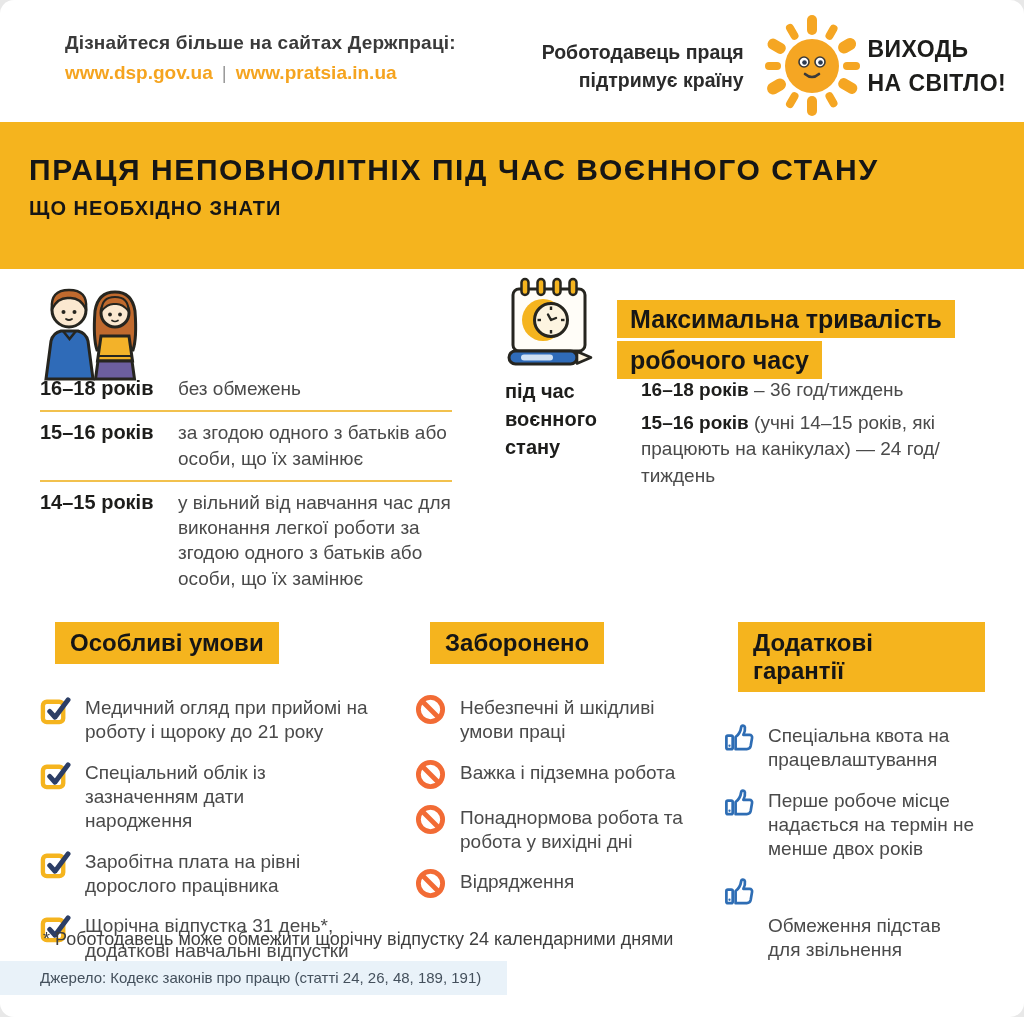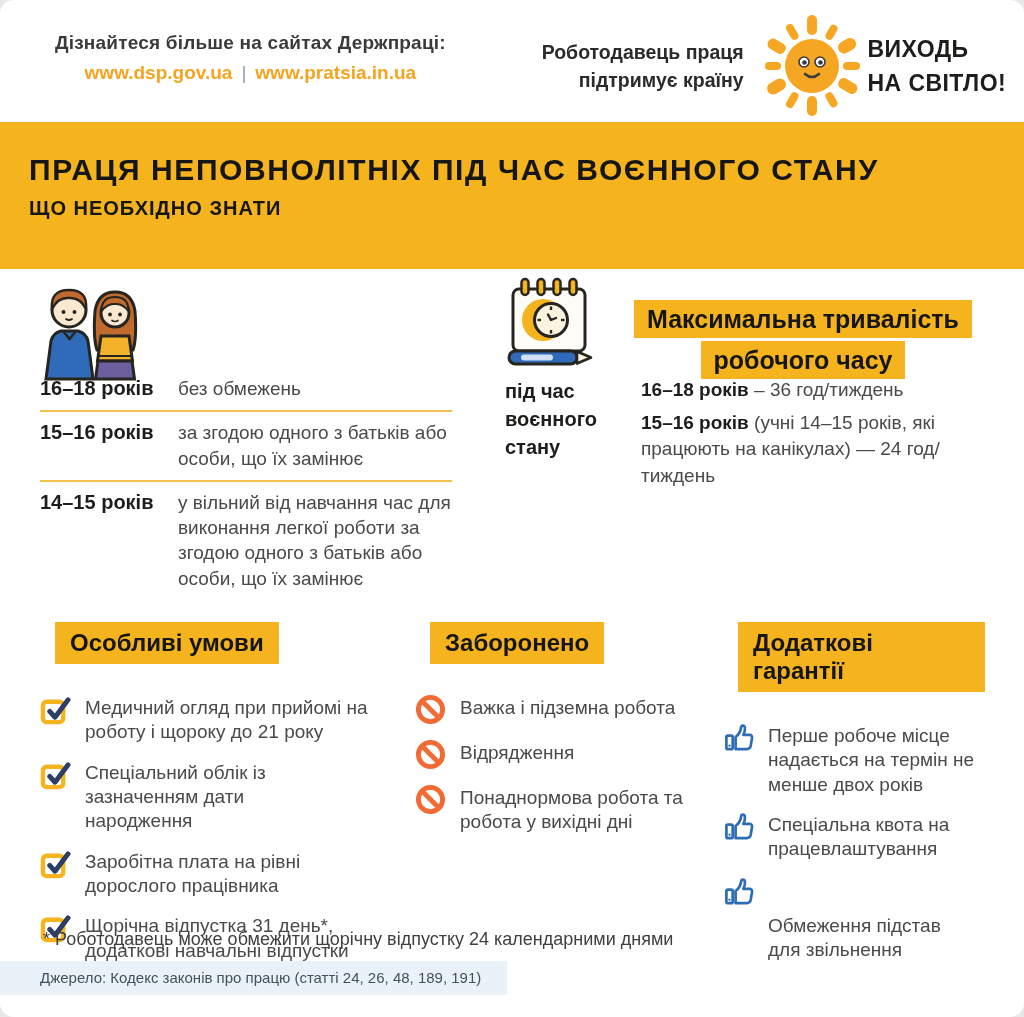--- a/index.html
+++ b/index.html
@@ -2,21 +2,21 @@
 <html><head>
 <meta charset="utf-8">
 <style>
   * { margin:0; padding:0; box-sizing:border-box; }
   body { background:#e8e8e8; font-family:"Liberation Sans", sans-serif; }
   .canvas{
     position:relative; width:1024px; height:1017px; background:#ffffff;
     margin:0 auto; overflow:hidden; border-radius:14px;
   }
   
-  .header-left{ position:absolute; left:55px; top:32px;text-align:center; }
+  .header-left{ position:absolute; left:65px; top:32px; }
   .hdr-info{ font-size:19px; font-weight:700; color:#3a3a3a; letter-spacing:.2px; }
   .hdr-links{ margin-top:8px; font-size:19px; font-weight:800; color:#f5a41f; }
   .hdr-links a{ color:#f5a41f; text-decoration:none; }
   .hdr-sep{ color:#9a9a9a; font-weight:400; padding:0 9px; }
   .header-right{ position:absolute; right:18px; top:14px; display:flex; align-items:center; }
   .slogan{ text-align:right; font-size:19.5px; font-weight:800; color:#2b2b2b; line-height:1.45; }
   .sun{ margin:0 4px 0 16px; }
   .brand{ font-size:23px; font-weight:800; color:#1d1d1b; line-height:1.5; letter-spacing:.4px; white-space:nowrap; }
   
   .banner{ position:absolute; left:0; top:122px; width:1024px; height:147px;
@@ -31,21 +31,21 @@
   
   .kids-icon{ position:absolute; left:38px; top:278px; }
   .age-heading{ position:absolute; left:148px; top:296px; font-size:26px; }
   .age-table{ position:absolute; left:40px; top:368px; width:412px; }
   .age-row{ display:flex; padding:8px 0 9px 0; }
   .age-row.sep{ border-bottom:2px solid #f2c14e; }
   .age-term{ width:138px; flex-shrink:0; font-size:20px; font-weight:800; color:#1d1d1b; padding-top:1px; }
   .age-desc{ font-size:19px; color:#4a4a4a; line-height:1.33; }
   
   .cal-icon{ position:absolute; left:505px; top:277px; }
-  .wt-heading{ position:absolute; left:617px; top:299px; width:372px; font-size:25px;text-align:center; }
+  .wt-heading{ position:absolute; left:617px; top:299px; width:372px; font-size:25px; }
   .wt-details{ position:absolute; left:505px; top:377px; width:490px; display:flex; }
   .wt-cond{ width:122px; flex-shrink:0; font-size:20px; font-weight:700; color:#1d1d1b; line-height:1.4; }
   .wt-entries{ margin-left:14px; font-size:19px; color:#4a4a4a; line-height:1.38; }
   .wt-entry{ margin-bottom:7px; }
   .wt-entry .b{ font-weight:800; color:#1d1d1b; }
   
   .cols{ position:absolute; left:40px; top:615px; width:960px; display:flex; }
   .col{ }
   .col-1{ width:375px; }
   .col-2{ width:308px; }
@@ -233,59 +233,66 @@
       </div>
     </div>
 
     <div class="col col-2">
       <div class="col-head"><span class="hl col-head" style="margin:0;">Заборонено</span></div>
       <div class="item">
         <svg width="31" height="31" viewBox="0 0 32 32">
             <circle cx="16" cy="16" r="12.5" fill="none" stroke="#F26B35" stroke-width="5"></circle>
             <line x1="8" y1="8" x2="24" y2="24" stroke="#F26B35" stroke-width="5"></line>
           </svg>
-        <div class="item-text">Важка і підземна робота</div>
+        <div class="item-text" style="max-width:215px;">Небезпечні й шкідливі умови праці</div>
       </div>
       <div class="item">
         <svg width="31" height="31" viewBox="0 0 32 32">
             <circle cx="16" cy="16" r="12.5" fill="none" stroke="#F26B35" stroke-width="5"></circle>
             <line x1="8" y1="8" x2="24" y2="24" stroke="#F26B35" stroke-width="5"></line>
           </svg>
-        <div class="item-text">Відрядження</div>
+        <div class="item-text">Важка і підземна робота</div>
       </div>
       <div class="item">
         <svg width="31" height="31" viewBox="0 0 32 32">
             <circle cx="16" cy="16" r="12.5" fill="none" stroke="#F26B35" stroke-width="5"></circle>
             <line x1="8" y1="8" x2="24" y2="24" stroke="#F26B35" stroke-width="5"></line>
           </svg>
         <div class="item-text" style="max-width:230px;">Понаднормова робота та робота у вихідні дні</div>
+      </div>
+      <div class="item">
+        <svg width="31" height="31" viewBox="0 0 32 32">
+            <circle cx="16" cy="16" r="12.5" fill="none" stroke="#F26B35" stroke-width="5"></circle>
+            <line x1="8" y1="8" x2="24" y2="24" stroke="#F26B35" stroke-width="5"></line>
+          </svg>
+        <div class="item-text">Відрядження</div>
       </div>
     </div>
 
     <div class="col col-3">
       <div class="col-head"><span class="hl col-head" style="margin:0;">Додаткові гарантії</span></div>
       <div class="item">
         <svg width="31" height="31" viewBox="0 0 32 32">
             <g fill="none" stroke="#2E6DB4" stroke-width="2.8" stroke-linejoin="round">
               <rect x="3.5" y="14" width="6.5" height="14" rx="1.5"></rect>
               <path d="M13 28 V15.5 C16.2 13.2 18.2 9.5 18.8 5.2 C19.1 3 22.2 3.2 22.6 5.5 C23 8 22.2 11 21 13.2 H27.4 C29.2 13.2 30.3 14.7 30 16.4 L28.6 24.6 C28.2 26.6 26.6 28 24.6 28 Z"></path>
             </g>
             <circle cx="6.7" cy="24.5" r="1.2" fill="#2E6DB4"></circle>
           </svg>
-        <div class="item-text" style="max-width:215px;">Перше робоче місце надається на термін не менше двох років</div>
+        <div class="item-text" style="max-width:210px;">Спеціальна квота на працевлаштування</div>
       </div>
       <div class="item">
         <svg width="31" height="31" viewBox="0 0 32 32">
             <g fill="none" stroke="#2E6DB4" stroke-width="2.8" stroke-linejoin="round">
               <rect x="3.5" y="14" width="6.5" height="14" rx="1.5"></rect>
               <path d="M13 28 V15.5 C16.2 13.2 18.2 9.5 18.8 5.2 C19.1 3 22.2 3.2 22.6 5.5 C23 8 22.2 11 21 13.2 H27.4 C29.2 13.2 30.3 14.7 30 16.4 L28.6 24.6 C28.2 26.6 26.6 28 24.6 28 Z"></path>
             </g>
             <circle cx="6.7" cy="24.5" r="1.2" fill="#2E6DB4"></circle>
           </svg>
-        <div class="item-text" style="max-width:210px;">Спеціальна квота на працевлаштування</div>
+        <div class="item-text" style="max-width:215px;">Перше робоче місце надається на термін не менше двох років</div>
       </div>
       <div class="item">
         <svg width="31" height="31" viewBox="0 0 32 32">
             <g fill="none" stroke="#2E6DB4" stroke-width="2.8" stroke-linejoin="round">
               <rect x="3.5" y="14" width="6.5" height="14" rx="1.5"></rect>
               <path d="M13 28 V15.5 C16.2 13.2 18.2 9.5 18.8 5.2 C19.1 3 22.2 3.2 22.6 5.5 C23 8 22.2 11 21 13.2 H27.4 C29.2 13.2 30.3 14.7 30 16.4 L28.6 24.6 C28.2 26.6 26.6 28 24.6 28 Z"></path>
             </g>
             <circle cx="6.7" cy="24.5" r="1.2" fill="#2E6DB4"></circle>
           </svg>
         <div class="item-text" style="max-width:200px;margin-top:36px;">Обмеження підстав для звільнення</div>

